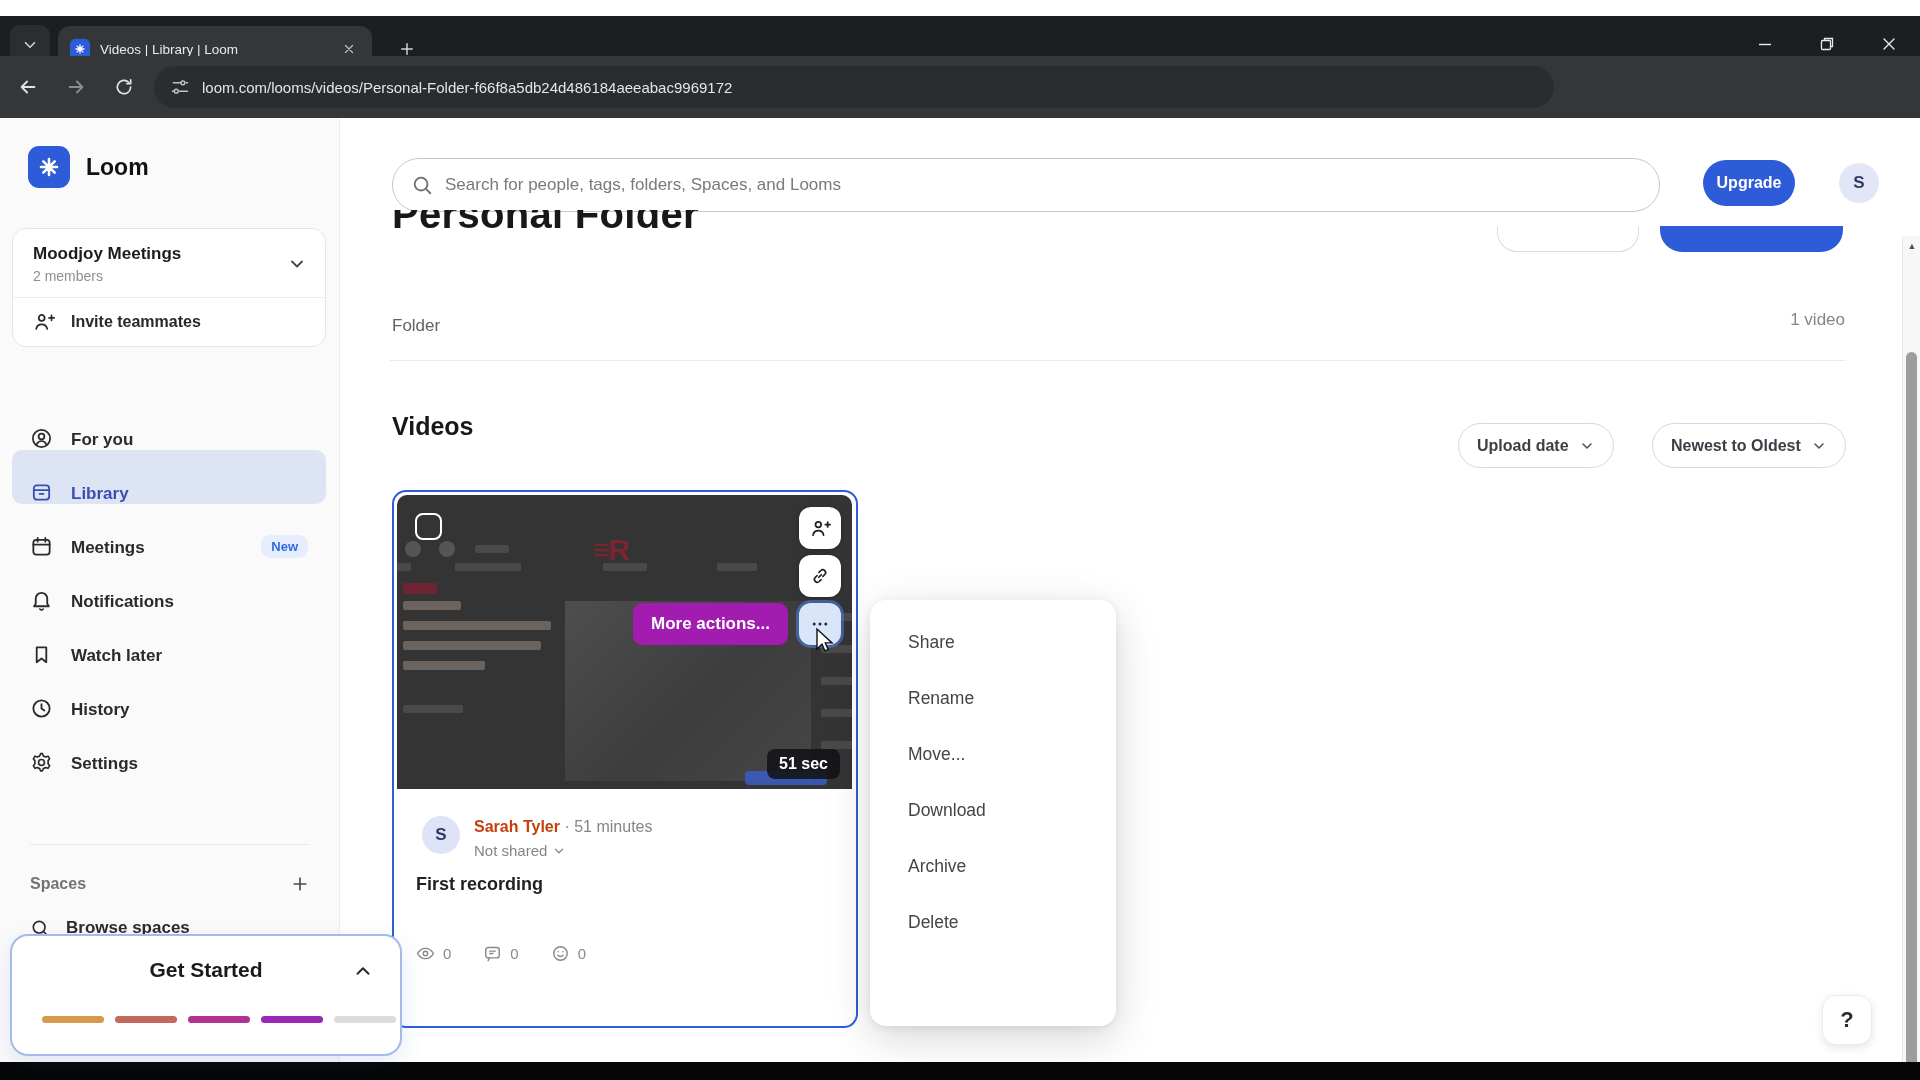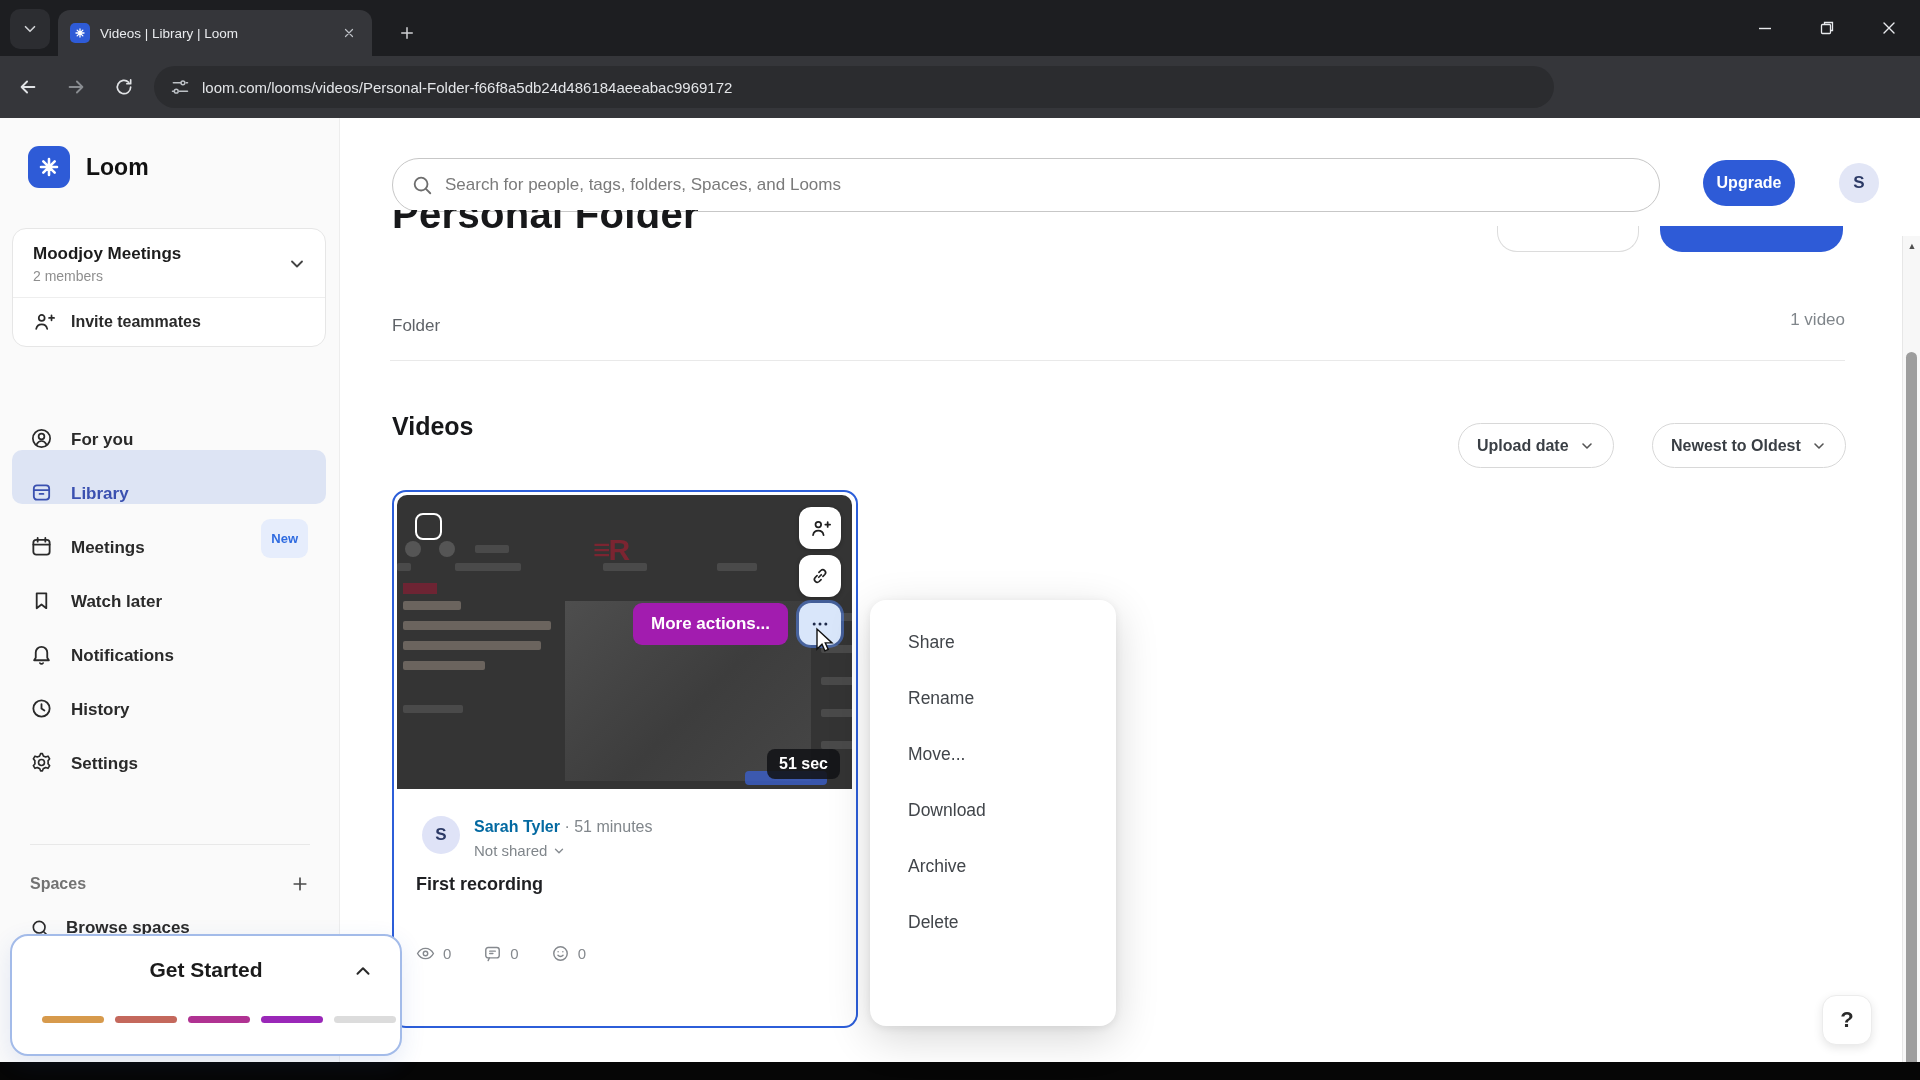--- a/index.html
+++ b/index.html
@@ -1,21 +1,21 @@
 <!DOCTYPE html>
 <html><head>
 <meta charset="utf-8">
 <style>
   * { margin:0; padding:0; box-sizing:border-box; }
   html,body { width:1920px; height:1080px; overflow:hidden; background:#fff;
     font-family:"Liberation Sans","DejaVu Sans",sans-serif; }
   svg { display:block; }
 
   
-  .tabstrip { position:absolute; left:0; top:0; width:1920px; height:56px; background:#1d1e21; }
+  .tabstrip { position:absolute; left:0; top:16px; width:1920px; height:56px; background:#1d1e21; }
   .tab-search { position:absolute; left:10px; top:9px; width:40px; height:40px; border-radius:10px;
     background:#2c2d31; color:#cfd1d4; display:flex; align-items:center; justify-content:center; }
   .tab { position:absolute; left:58px; top:10px; width:314px; height:46px; background:#35363a;
     border-radius:12px 12px 0 0; display:flex; align-items:center; padding:0 12px; color:#e8eaed; }
   .favicon { width:20px; height:20px; border-radius:5px; background:#2e5bd7; display:flex;
     align-items:center; justify-content:center; margin-right:10px; flex:none; }
   .tab-title { font-size:13.5px; color:#e8eaed; white-space:nowrap; overflow:hidden; flex:1; }
   .tab-close { width:22px; height:22px; border-radius:6px; color:#bdc1c6; display:flex;
     align-items:center; justify-content:center; font-size:14px; }
   .newtab { position:absolute; left:390px; top:16px; width:34px; height:34px; border-radius:8px;
@@ -53,21 +53,21 @@
   .ws-divider { height:1px; background:#eee; }
   .ws-invite { display:flex; align-items:center; padding:13px 20px; color:#2a2a2a; }
   .ws-invite span { margin-left:16px; font-size:16px; font-weight:600; }
 
   .nav { position:absolute; left:12px; top:278px; width:314px; }
   .nav-item { height:54px; border-radius:10px; display:flex; align-items:flex-end; padding:0 18px;
     color:#2a2a2a; }
   .nav-item .lbl { margin-left:18px; font-size:17px; font-weight:600; }
   .nav-item.active { background:#dde4f4; color:#3a50b0; }
   .badge-new { margin-left:auto; background:#e6edfc; color:#2f6be0; font-size:13px; font-weight:700;
-    padding:12px 10px; border-radius:9px; }
+    padding:4px 10px; border-radius:9px; }
 
   .side-divider { position:absolute; left:30px; top:726px; width:280px; height:1px; background:#e8e8e8; }
   .spaces-row { position:absolute; left:30px; top:756px; width:280px; display:flex; align-items:center; }
   .spaces-lbl { font-size:16px; font-weight:600; color:#737373; }
   .spaces-add { margin-left:auto; color:#4a4a4a; }
   .browse-row { position:absolute; left:30px; top:800px; display:flex; align-items:center; color:#2a2a2a; }
   .browse-row span { margin-left:16px; font-size:17px; font-weight:600; }
 
   .getstarted { position:absolute; left:10px; top:816px; width:392px; height:122px; background:#fff;
     border:2px solid #a3bbe9; border-radius:18px; box-shadow:0 8px 24px rgba(50,90,190,.12); z-index:5; }
@@ -133,21 +133,21 @@
     color:#fff; font-size:17px; font-weight:700; display:flex; align-items:center; padding:0 18px;
     white-space:nowrap; }
   .duration { position:absolute; right:12px; bottom:10px; background:rgba(18,19,23,.88); color:#fff;
     border-radius:8px; font-size:16px; font-weight:700; padding:6px 12px; }
   .cursor { position:absolute; right:16px; top:132px; }
 
   .v-avatar { position:absolute; left:28px; top:324px; width:38px; height:38px; border-radius:50%;
     background:#dfe3f7; color:#2c3a66; font-weight:700; font-size:17px; display:flex;
     align-items:center; justify-content:center; }
   .v-name-row { position:absolute; left:80px; top:326px; font-size:16px; color:#80868b; }
-  .v-name-row b { color:#0369a1; font-weight:700; }
+  .v-name-row b { color:#c2410c; font-weight:700; }
   .v-shared { position:absolute; left:80px; top:350px; font-size:15px; color:#80868b; display:flex;
     align-items:center; gap:5px; }
   .v-title { position:absolute; left:22px; top:382px; font-size:18px; font-weight:700; color:#1f2023; }
   .v-stats { position:absolute; left:22px; top:452px; display:flex; align-items:center; gap:8px;
     color:#85898e; font-size:15px; }
   .v-stats .gap { width:16px; }
 
   
   .menu { position:absolute; left:530px; top:482px; width:246px; height:426px; background:#fff;
     border-radius:16px; box-shadow:0 12px 44px rgba(0,0,0,.16), 0 2px 8px rgba(0,0,0,.08); z-index:6; }
@@ -324,31 +324,31 @@
       </div>
       <div class="nav-item">
         <svg width="23" height="23" viewBox="0 0 24 24" fill="none" stroke="currentColor" stroke-width="1.9" stroke-linecap="round">
             <rect x="3.5" y="5" width="17" height="15.5" rx="3"></rect>
             <path d="M3.5 10h17M8 3v4M16 3v4"></path>
           </svg>
         <span class="lbl">Meetings</span>
         <span class="badge-new">New</span>
       </div>
       <div class="nav-item">
-        <svg width="23" height="23" viewBox="0 0 24 24" fill="none" stroke="currentColor" stroke-width="1.9" stroke-linejoin="round">
-            <path d="M7 4.5h10V20l-5-3.8L7 20z"></path>
-          </svg>
-        <span class="lbl">Watch later</span>
-      </div>
-      <div class="nav-item">
         <svg width="23" height="23" viewBox="0 0 24 24" fill="none" stroke="currentColor" stroke-width="1.9" stroke-linecap="round" stroke-linejoin="round">
             <path d="M18 15.5V10a6 6 0 0 0-12 0v5.5L4.3 18h15.4z"></path>
             <path d="M10.4 21a1.9 1.9 0 0 0 3.2 0"></path>
           </svg>
         <span class="lbl">Notifications</span>
+      </div>
+      <div class="nav-item">
+        <svg width="23" height="23" viewBox="0 0 24 24" fill="none" stroke="currentColor" stroke-width="1.9" stroke-linejoin="round">
+            <path d="M7 4.5h10V20l-5-3.8L7 20z"></path>
+          </svg>
+        <span class="lbl">Watch later</span>
       </div>
       <div class="nav-item">
         <svg width="23" height="23" viewBox="0 0 24 24" fill="none" stroke="currentColor" stroke-width="1.9" stroke-linecap="round">
             <circle cx="12" cy="12" r="8.5"></circle>
             <path d="M12 7.5V12l3 2"></path>
           </svg>
         <span class="lbl">History</span>
       </div>
       <div class="nav-item">
         <svg width="23" height="23" viewBox="0 0 24 24" fill="none" stroke="currentColor" stroke-width="1.7" stroke-linejoin="round">

